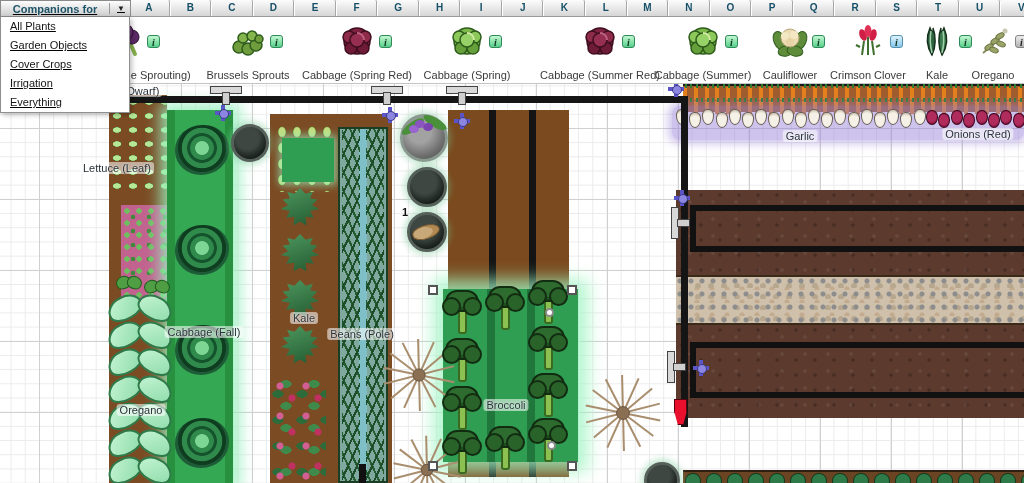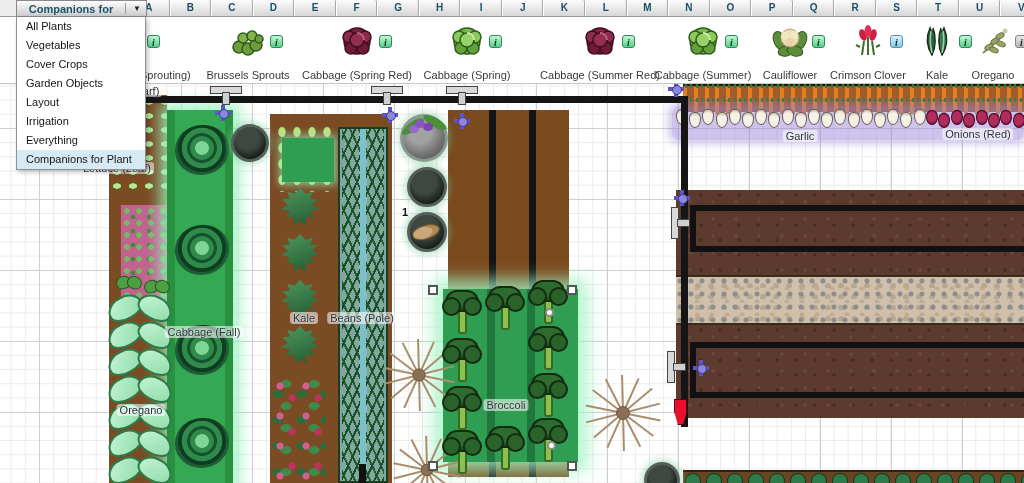--- a/index.html
+++ b/index.html
@@ -154,21 +154,21 @@
   .glabel{position:absolute;transform:translate(-50%,-50%);font-size:11px;color:#29323a;
      background:rgba(255,255,255,.55);padding:0 3px;border-radius:3px;white-space:nowrap;
      z-index:30;text-shadow:0 0 2px #fff;}
   .glabel.noc{transform:none;}
   .handle{position:absolute;width:10px;height:10px;background:#fff;border:2px solid #555;z-index:31;}
   .dothandle{position:absolute;width:9px;height:9px;border-radius:50%;background:#fff;border:2px solid #8a8a8a;z-index:31;}
   .star{position:absolute;z-index:11;}
   .potnum{position:absolute;z-index:16;font-size:11px;font-weight:bold;color:#111;text-shadow:0 0 2px #fff;}
 
   
-  .dd{position:absolute;left:16px;top:0;width:131px;z-index:90;}
+  .dd{position:absolute;left:0;top:0;width:131px;z-index:90;text-decoration:underline;}
   .dd-head{height:17px;background:linear-gradient(#fdfdfd,#cdcdcd);border:1px solid #8a8a8a;
      display:flex;align-items:center;font-size:11px;font-weight:bold;color:#1d5468;}
   .dd-head .lab{flex:1;text-align:center;}
   .dd-sep{width:1px;height:11px;background:#9a9a9a;margin-right:4px;}
   .dd-arrow{width:14px;font-size:8px;color:#222;text-align:center;margin-right:2px;}
   .dd-menu{width:130px;background:#fff;border:1px solid #8f8f8f;border-top:none;
      box-shadow:2px 2px 5px rgba(0,0,0,.25);}
   .dd-item{height:19px;line-height:19px;padding-left:9px;font-size:11px;color:#141414;cursor:default;}
   .dd-item.hl{background:#d6eaf6;}
 </style>
@@ -567,37 +567,34 @@
     <div class="driploop" style="left:690px;top:258px;width:354px;height:56px;"></div>
 
     <div class="hedge" style="left:683px;top:386px;width:341px;height:13px;"></div>
     <div class="pot dark" style="left:644px;top:378px;width:36px;height:36px;"></div>
 
     <div class="glabel noc" style="left:86px;top:1px;">Peach (Dwarf)</div>
     <div class="glabel noc" style="left:80px;top:78px;">Lettuce (Leaf)</div>
     <div class="glabel" style="left:204px;top:248px;">Cabbage (Fall)</div>
     <div class="glabel" style="left:141px;top:326px;">Oregano</div>
     <div class="glabel" style="left:304px;top:234px;">Kale</div>
-    <div class="glabel" style="left:362px;top:234px;">Beans (Pole)</div>
+    <div class="glabel" style="left:362px;top:250px;">Beans (Pole)</div>
     <div class="glabel" style="left:506px;top:321px;">Broccoli</div>
     <div class="glabel" style="left:800px;top:52px;">Garlic</div>
     <div class="glabel" style="left:978px;top:50px;">Onions (Red)</div>
   </div>
 
   <div class="dd">
     <div class="dd-head">
       <span class="lab">Companions for</span>
       <span class="dd-sep"></span>
       <span class="dd-arrow">▼</span>
     </div>
     <div class="dd-menu" id="ddmenu">
         <div class="dd-item">All Plants</div>
-        <div class="dd-item">Vegetables</div>
+        <div class="dd-item">Garden Objects</div>
         <div class="dd-item">Cover Crops</div>
-        <div class="dd-item">Garden Objects</div>
-        <div class="dd-item">Layout</div>
         <div class="dd-item">Irrigation</div>
         <div class="dd-item">Everything</div>
-        <div class="dd-item hl">Companions for Plant</div>
       </div>
   </div>
 
 </div>
 
 </body></html>

